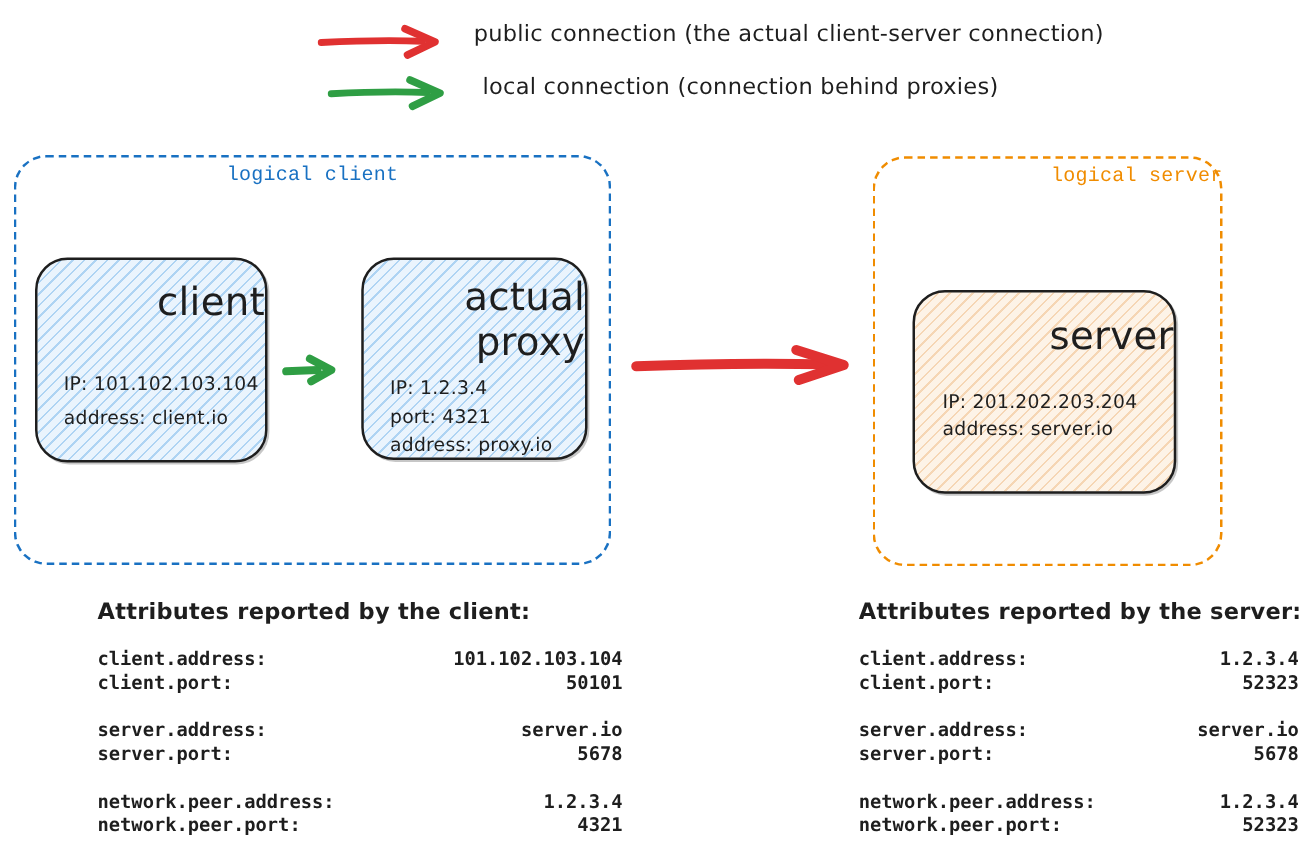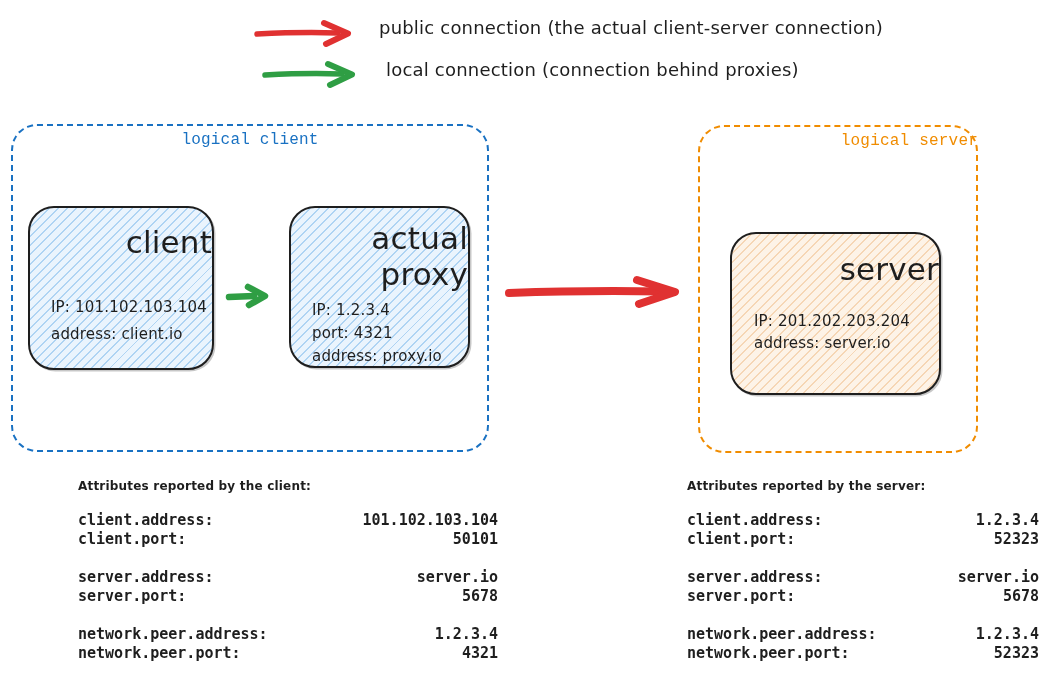--- a/index.html
+++ b/index.html
@@ -58,21 +58,21 @@
   .node-lines { font-size: 15px; font-weight: 500; }
   .node-lines div { white-space: nowrap; }
 
   
   svg.arrow { display: block; overflow: visible; }
   svg.arrow * { fill: none; stroke-linecap: round; stroke-linejoin: round; }
   .stroke-red   { stroke: var(--color-red, #e03131); }
   .stroke-green { stroke: var(--color-green, #2f9e44); }
 
   
-  .attr-title { font-size: 12px; font-weight: 600; white-space: nowrap; }
+  .attr-title { font-size: 18px; font-weight: 600; white-space: nowrap; }
   .attr-list {
     font-family: "DejaVu Sans Mono", monospace;
     font-size: 15px; font-weight: 600; line-height: 19px;
   }
   .attr-group { margin-bottom: 19px; }
   .attr-row { display: flex; white-space: pre; justify-content: space-between; }
   .attr-key { display: inline-block; width: 212px; }
 </style>
 </head>
 <body>

